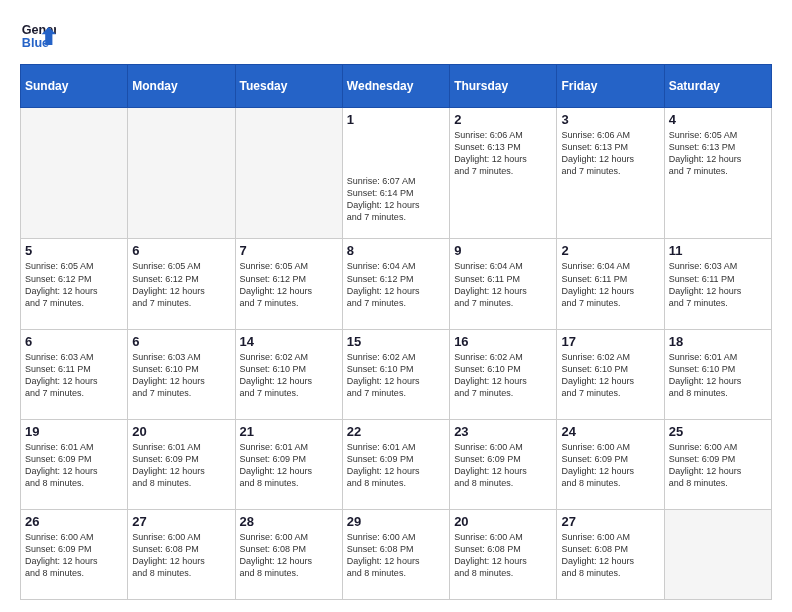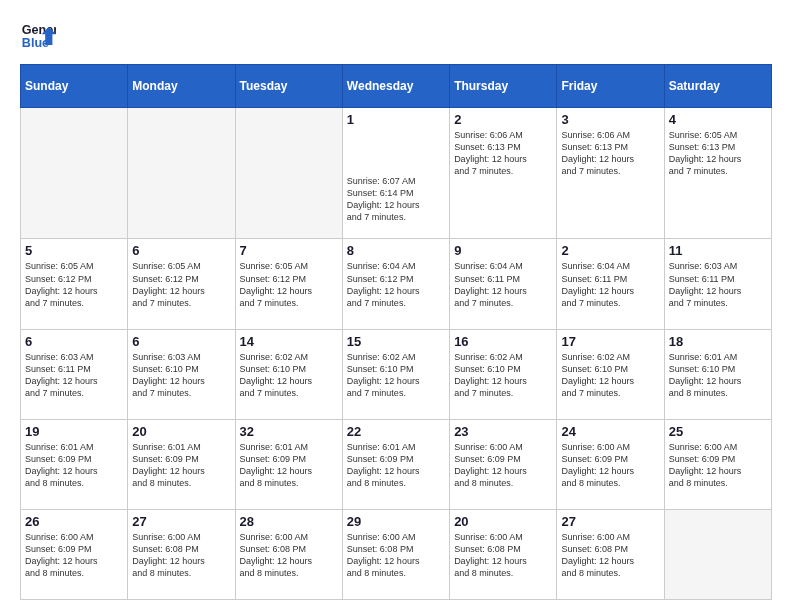--- a/index.html
+++ b/index.html
@@ -262,21 +262,21 @@
 and 8 minutes.</div>
           </td>
           <td>
             <span class="day-num">20</span>
             <div class="day-info" style="white-space: pre-line;">Sunrise: 6:01 AM
 Sunset: 6:09 PM
 Daylight: 12 hours
 and 8 minutes.</div>
           </td>
           <td>
-            <span class="day-num">32</span>
+            <span class="day-num">21</span>
             <div class="day-info" style="white-space: pre-line;">Sunrise: 6:01 AM
 Sunset: 6:09 PM
 Daylight: 12 hours
 and 8 minutes.</div>
           </td>
           <td>
             <span class="day-num">22</span>
             <div class="day-info" style="white-space: pre-line;">Sunrise: 6:01 AM
 Sunset: 6:09 PM
 Daylight: 12 hours

